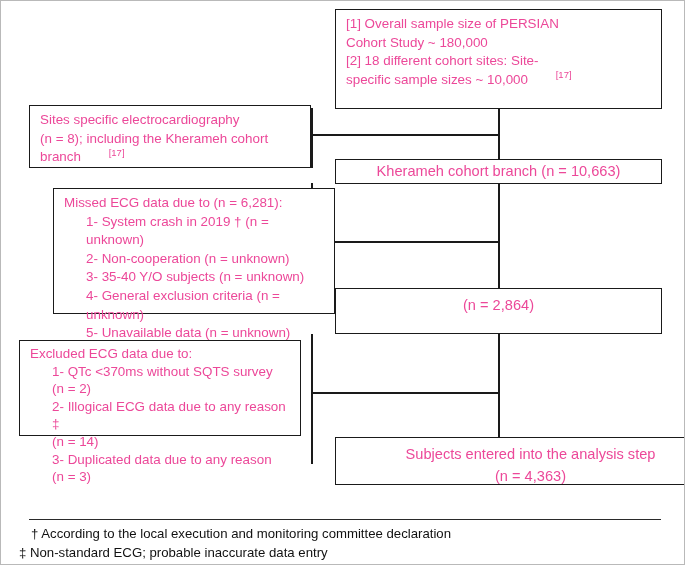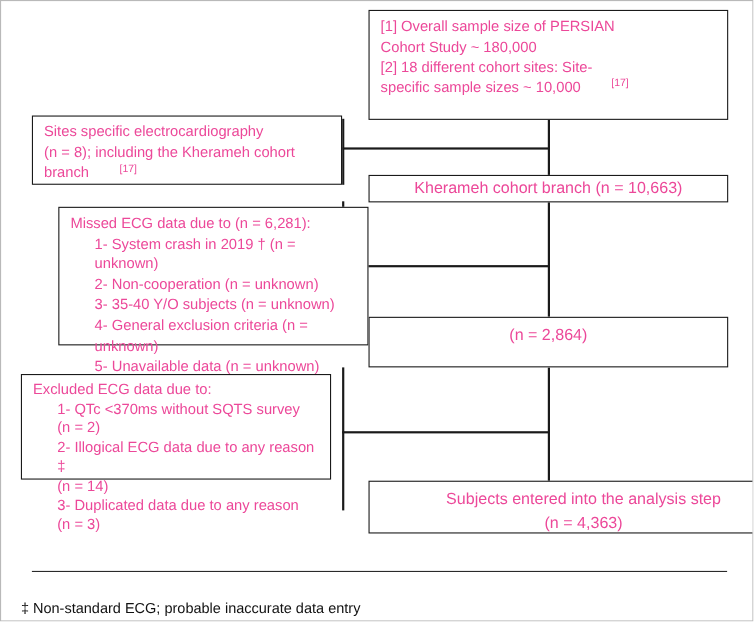--- a/index.html
+++ b/index.html
@@ -114,15 +114,16 @@
 
   <div class="box" style="left:18px; top:339px; width:282px; height:96px;">
     <div class="box-inner" style="line-height:17.6px; padding-top:4px;"><span class="head-line">Excluded ECG data due to:</span><span class="list-line">1- QTc &lt;370ms without SQTS survey</span><span class="list-line">(n = 2)</span><span class="list-line">2- Illogical ECG data due to any reason ‡</span><span class="list-line">(n = 14)</span><span class="list-line">3- Duplicated data due to any reason</span><span class="list-line">(n = 3)</span></div>
   </div>
 
   <div class="box center" style="left:334px; top:436px; width:391px; height:48px;">
     <div class="box-inner"><span class="head-line">Subjects entered into the analysis step</span><span class="head-line">(n = 4,363)</span></div>
   </div>
 
   <div class="footnote-rule" style="left:28px; top:518px; width:632px;"></div>
+  <div class="footnote" style="left:30px; top:523px;">† According to the local execution and monitoring committee declaration</div>
   <div class="footnote" style="left:18px; top:542px;">‡ Non-standard ECG; probable inaccurate data entry</div>
 
 </div>
 
 </body></html>

